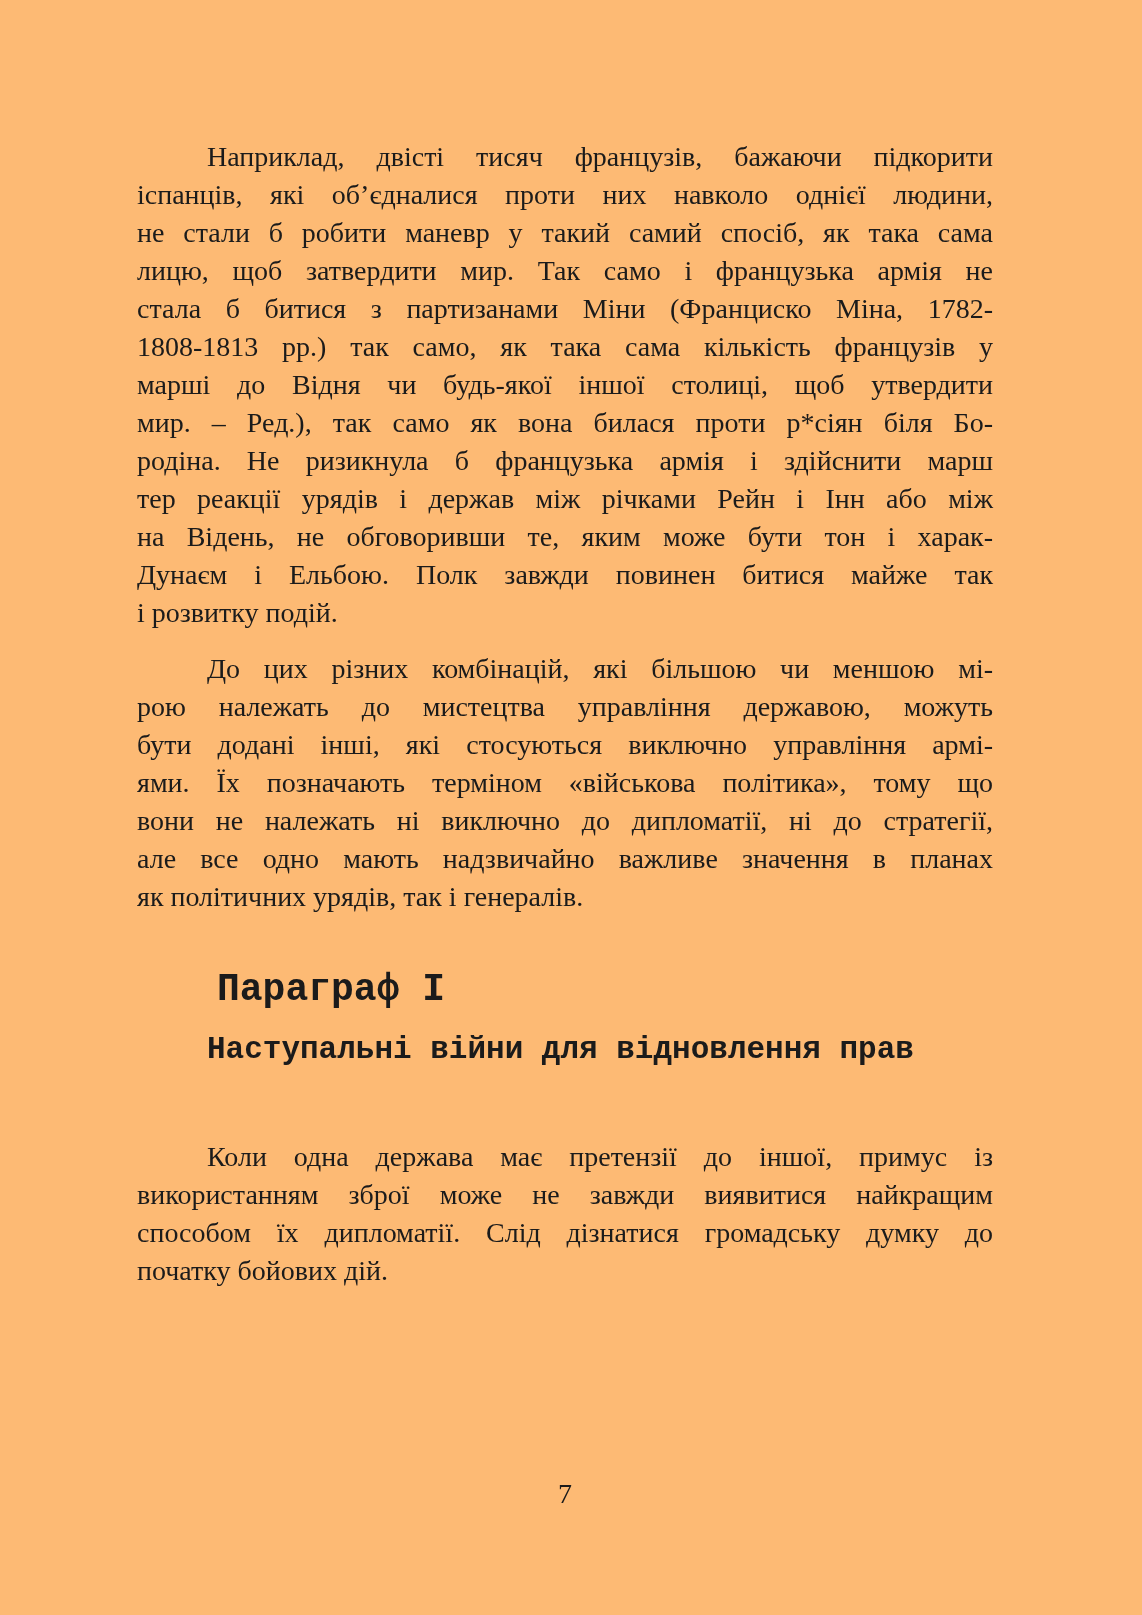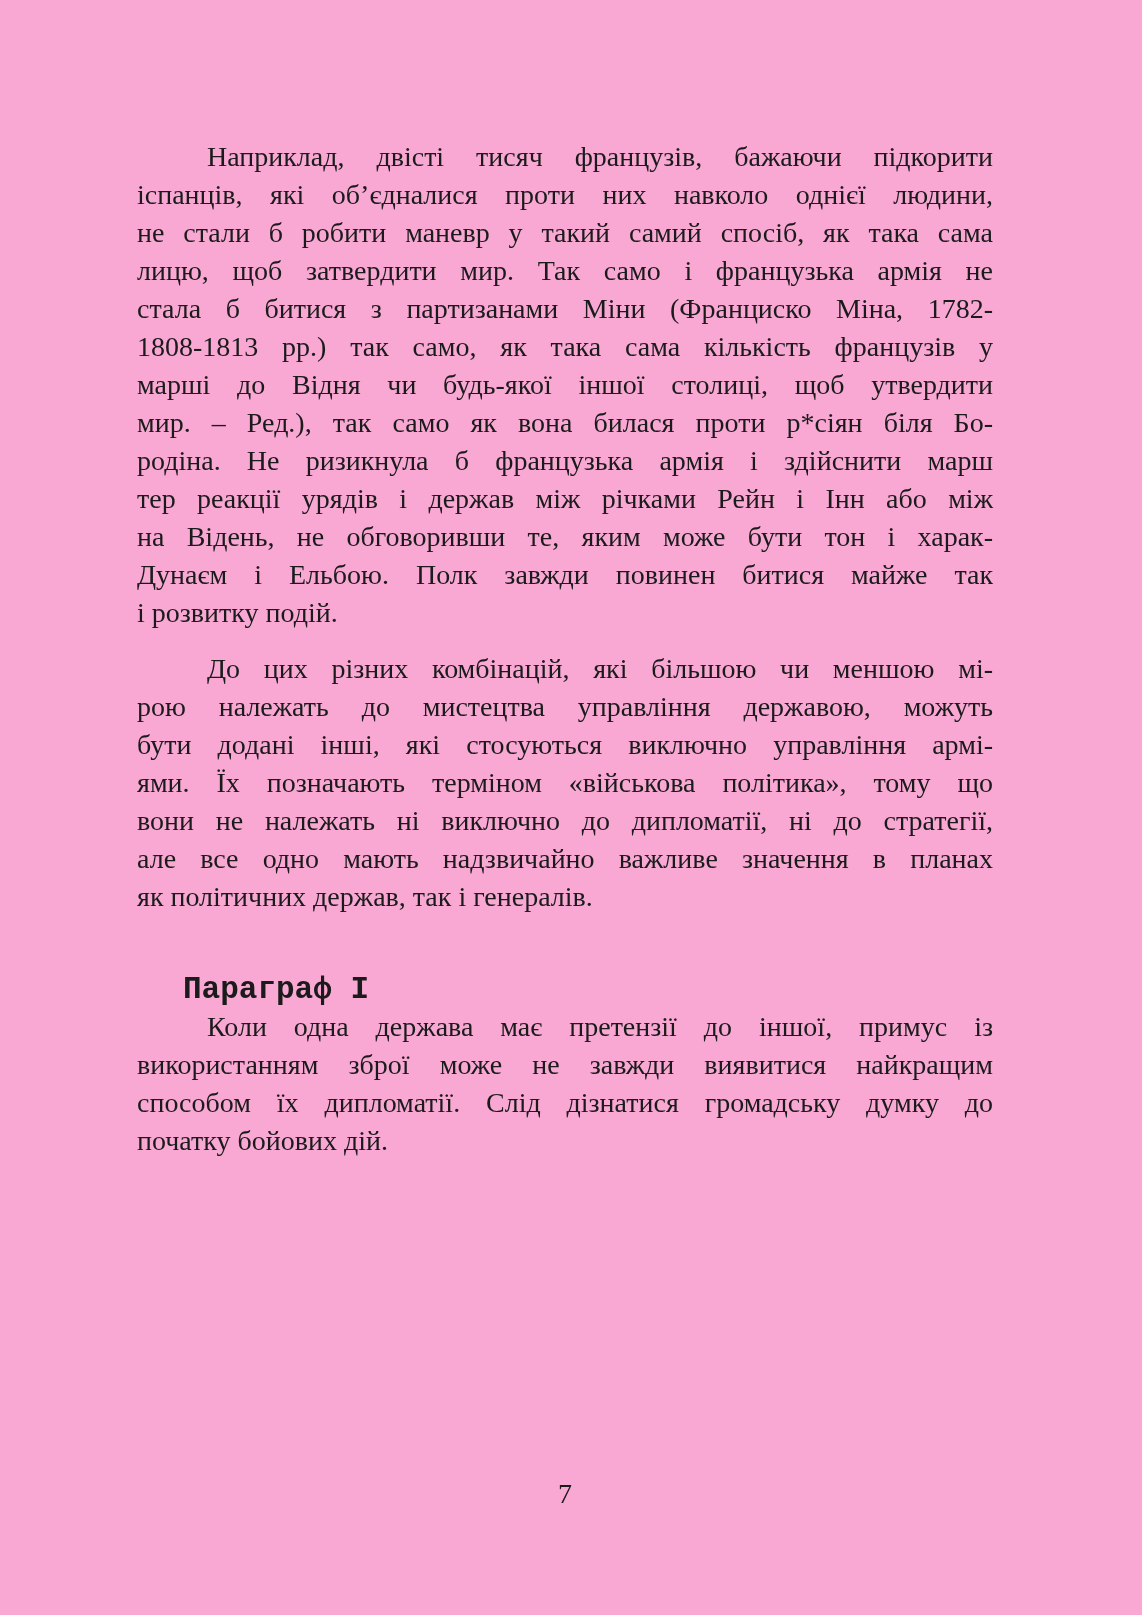--- a/index.html
+++ b/index.html
@@ -4,21 +4,21 @@
 <style>
   * { margin: 0; padding: 0; box-sizing: border-box; }
   html, body {
     background: #ffffff;
   }
   .page {
     position: relative;
     width: 1142px;
     height: 1615px;
     margin: 0 auto;
-    background: #f9a8d4;
+    background: #fdba74;
     font-family: "Liberation Serif", serif;
     color: #1b1b1b;
     overflow: hidden;
   }
   .text-block {
     position: absolute;
     left: 137px;
     top: 138px;
     width: 856px;
   }
@@ -34,23 +34,23 @@
   .paragraph .line.first {
     text-indent: 70px;
   }
   .paragraph .line.last {
     text-align: center;
     text-align-last: left;
   }
   .section-heading {
     font-family: "Liberation Mono", "DejaVu Sans Mono", monospace;
     font-weight: bold;
-    font-size: 31px;
+    font-size: 38px;
     line-height: 36px;
-    margin: 56px 0 0 46px;
+    margin: 56px 0 0 80px;
   }
   .section-subheading {
     font-family: "Liberation Mono", "DejaVu Sans Mono", monospace;
     font-weight: bold;
     font-size: 31px;
     line-height: 36px;
     margin: 24px 0 70px 70px;
   }
   .page-number {
     position: absolute;
@@ -81,23 +81,24 @@
         <div class="line">Дунаєм і Ельбою. Полк завжди повинен битися майже так</div>
         <div class="line last">і розвитку подій.</div>
       </div>
     <div class="paragraph">
         <div class="line first">До цих різних комбінацій, які більшою чи меншою мі-</div>
         <div class="line">рою належать до мистецтва управління державою, можуть</div>
         <div class="line">бути додані інші, які стосуються виключно управління армі-</div>
         <div class="line">ями. Їх позначають терміном «військова політика», тому що</div>
         <div class="line">вони не належать ні виключно до дипломатії, ні до стратегії,</div>
         <div class="line">але все одно мають надзвичайно важливе значення в планах</div>
-        <div class="line last">як політичних держав, так і генералів.</div>
+        <div class="line last">як політичних урядів, так і генералів.</div>
       </div>
     <div class="section-heading">Параграф I</div>
+    <div class="section-subheading">Наступальні війни для відновлення прав</div>
     <div class="paragraph">
         <div class="line first">Коли одна держава має претензії до іншої, примус із</div>
         <div class="line">використанням зброї може не завжди виявитися найкращим</div>
         <div class="line">способом їх дипломатії. Слід дізнатися громадську думку до</div>
         <div class="line last">початку бойових дій.</div>
       </div>
   </div>
   <div class="page-number">7</div>
 </div>
 

